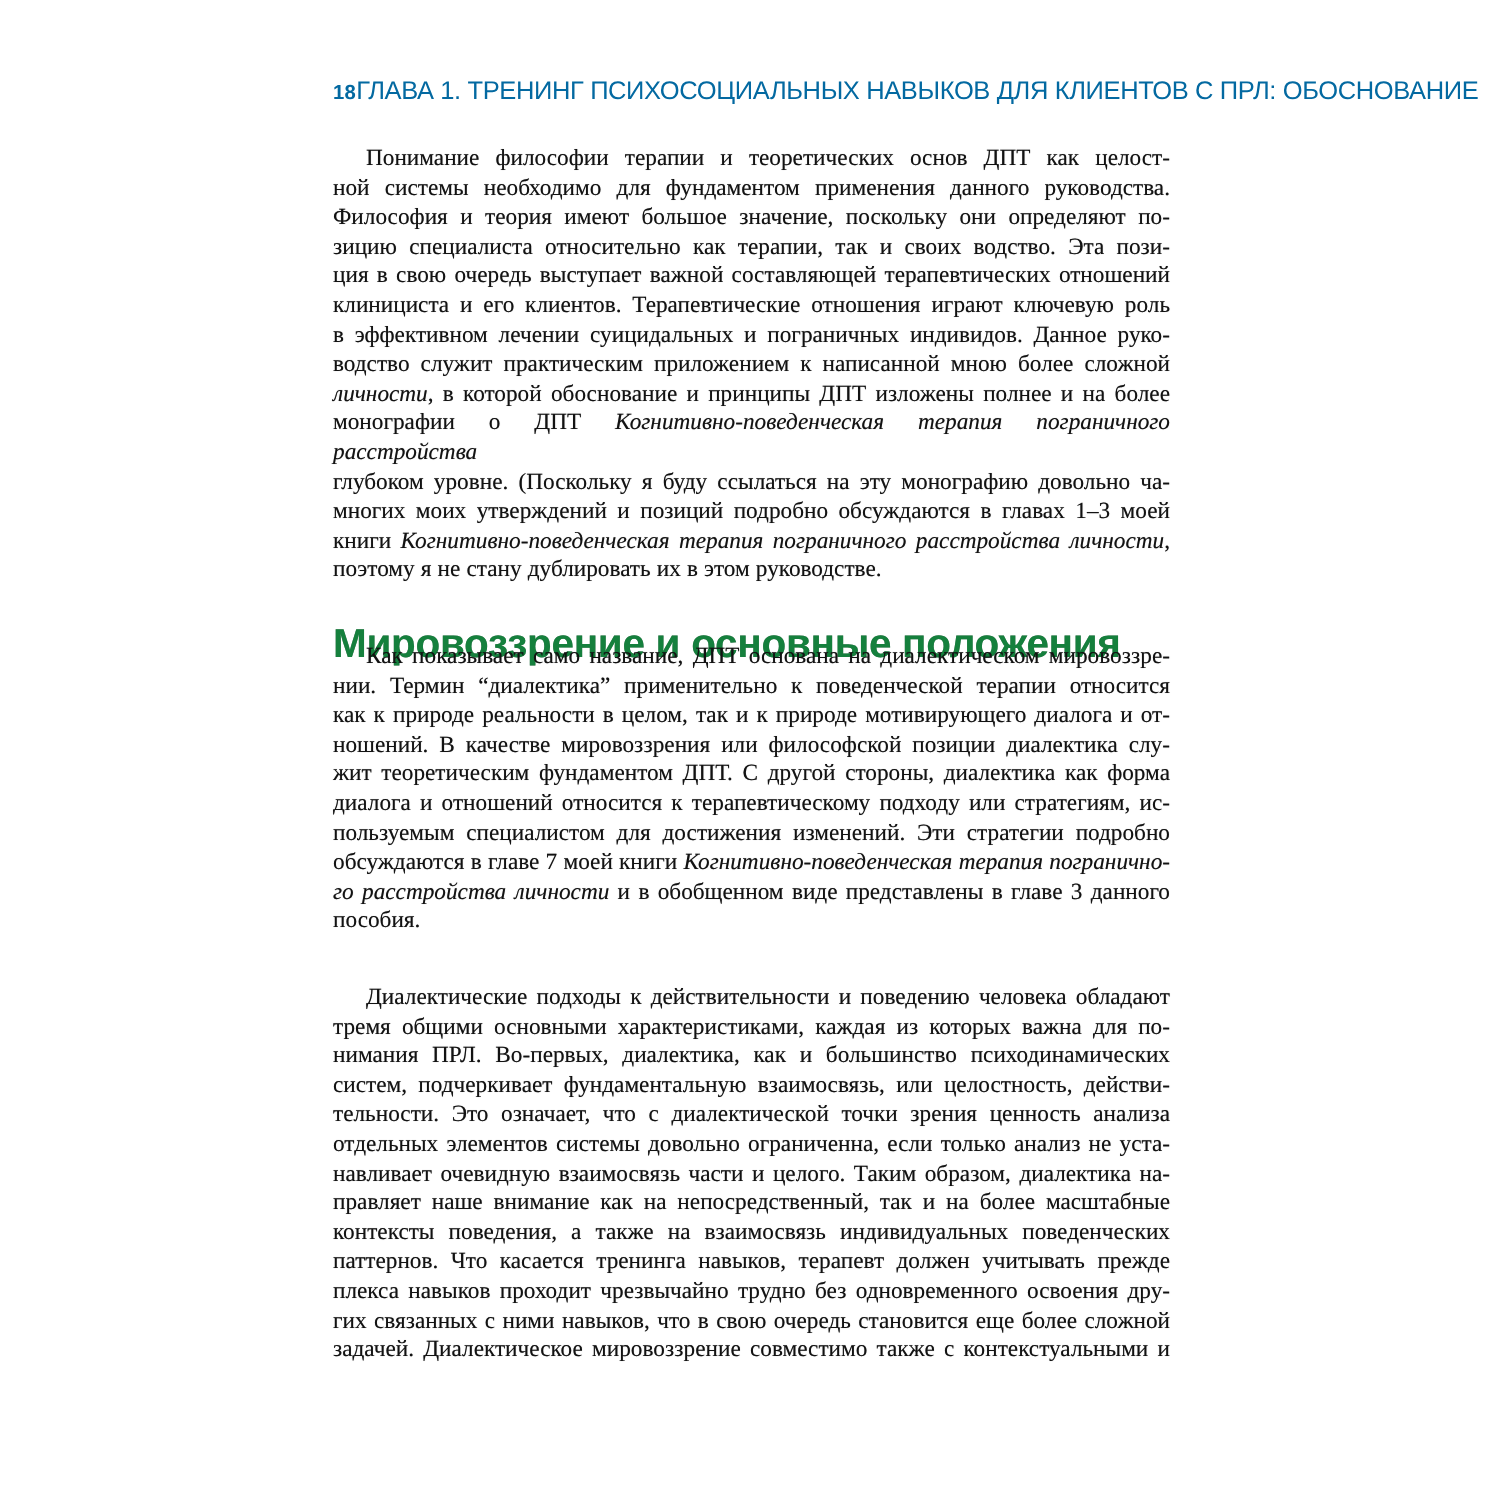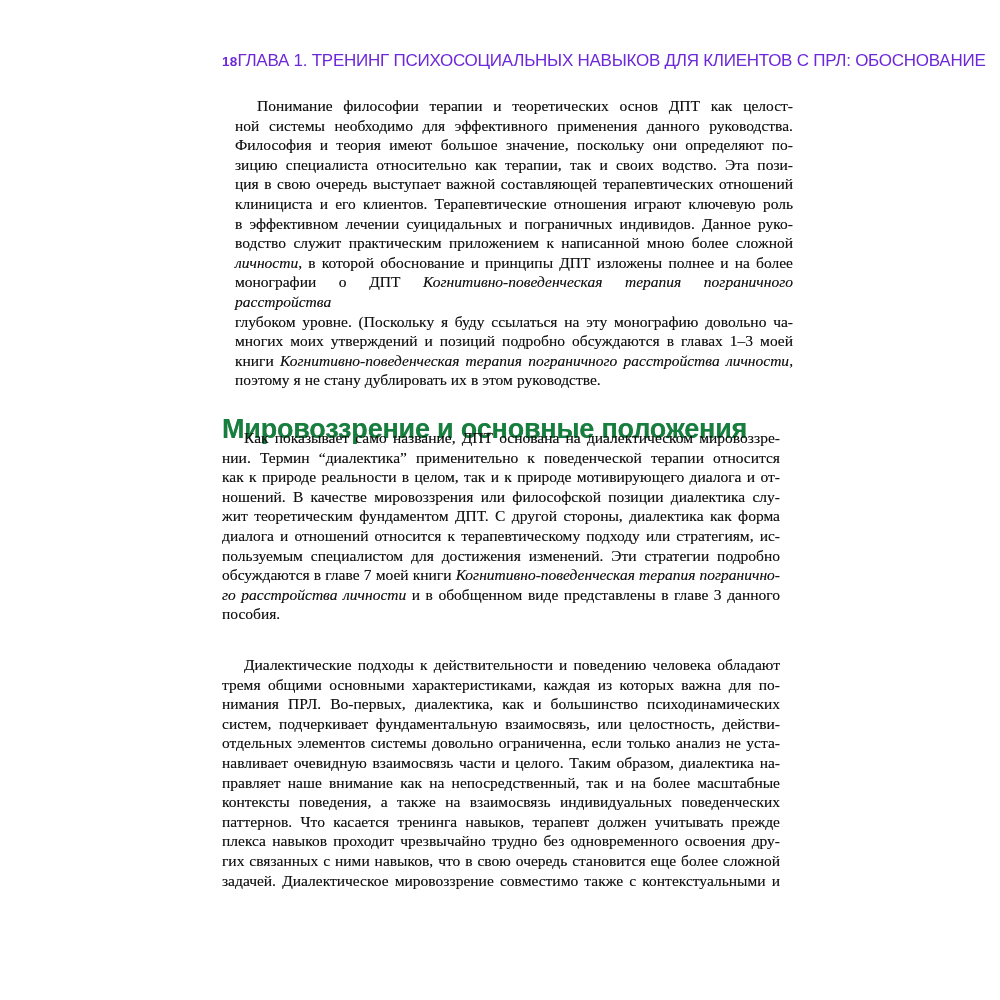--- a/index.html
+++ b/index.html
@@ -24,21 +24,21 @@
     filter: blur(0.25px);
   }
   .running-head {
     position: absolute;
     left: 222px;
     top: 51px;
     width: 558px;
     display: flex;
     align-items: baseline;
     font-family: "Liberation Sans", "DejaVu Sans", sans-serif;
-    color: #6d28d9;
+    color: #0369a1;
   }
   .pageno {
     font-size: 13.5px;
     font-weight: 700;
     letter-spacing: 0.2px;
   }
   .rtitle {
     margin-left: auto;
     font-size: 17px;
     letter-spacing: -0.25px;
@@ -47,21 +47,21 @@
   }
   .para {
     position: absolute;
     left: 222px;
     width: 558px;
     font-size: 15.5px;
     line-height: 19.6px;
     color: #121212;
     text-shadow: 0 0 0.45px rgba(10,10,10,0.5);
   }
-  .p1 { top: 96px; margin-left: 13px; }
+  .p1 { top: 96px; }
   .p2 { top: 428px; }
   .p3 { top: 655px; }
   .line {
     text-align: justify;
     text-align-last: justify;
     white-space: normal;
     word-spacing: 0.2px;
   }
   .line.flush { text-align-last: left; }
   .line.indent { text-indent: 22px; }
@@ -86,21 +86,21 @@
 <div class="canvas">
   <div class="sheet">
 
     <div class="running-head">
       <span class="pageno">18</span>
       <span class="rtitle">ГЛАВА 1. ТРЕНИНГ ПСИХОСОЦИАЛЬНЫХ НАВЫКОВ ДЛЯ КЛИЕНТОВ С ПРЛ: ОБОСНОВАНИЕ</span>
     </div>
 
     <div class="para p1">
         <div class="line indent"><span>Понимание философии терапии и теоретических основ ДПТ как целост-</span></div>
-        <div class="line"><span>ной системы необходимо для эффективного применения данного руководства.</span></div>
+        <div class="line"><span>ной системы необходимо для фундаментом применения данного руководства.</span></div>
         <div class="line"><span>Философия и теория имеют большое значение, поскольку они определяют по-</span></div>
         <div class="line"><span>зицию специалиста относительно как терапии, так и своих водство. Эта пози-</span></div>
         <div class="line"><span>ция в свою очередь выступает важной составляющей терапевтических отношений</span></div>
         <div class="line"><span>клинициста и его клиентов. Терапевтические отношения играют ключевую роль</span></div>
         <div class="line"><span>в эффективном лечении суицидальных и пограничных индивидов. Данное руко-</span></div>
         <div class="line"><span>водство служит практическим приложением к написанной мною более сложной</span></div>
         <div class="line"><span class="em">личности</span><span>, в которой обоснование и принципы ДПТ изложены полнее и на более</span></div>
         <div class="line"><span>монографии о ДПТ </span><span class="em">Когнитивно-поведенческая терапия пограничного расстройства</span></div>
         <div class="line"><span>глубоком уровне. (Поскольку я буду ссылаться на эту монографию довольно ча-</span></div>
         <div class="line"><span>многих моих утверждений и позиций подробно обсуждаются в главах 1–3 моей</span></div>
@@ -121,20 +121,21 @@
         <div class="line"><span>обсуждаются в главе 7 моей книги </span><span class="em">Когнитивно-поведенческая терапия погранично-</span></div>
         <div class="line"><span class="em">го расстройства личности</span><span> и в обобщенном виде представлены в главе 3 данного</span></div>
         <div class="line flush"><span>пособия.</span></div>
       </div>
 
     <div class="para p3">
         <div class="line indent"><span>Диалектические подходы к действительности и поведению человека обладают</span></div>
         <div class="line"><span>тремя общими основными характеристиками, каждая из которых важна для по-</span></div>
         <div class="line"><span>нимания ПРЛ. Во-первых, диалектика, как и большинство психодинамических</span></div>
         <div class="line"><span>систем, подчеркивает фундаментальную взаимосвязь, или целостность, действи-</span></div>
+        <div class="line"><span>тельности. Это означает, что с диалектической точки зрения ценность анализа</span></div>
         <div class="line"><span>отдельных элементов системы довольно ограниченна, если только анализ не уста-</span></div>
         <div class="line"><span>навливает очевидную взаимосвязь части и целого. Таким образом, диалектика на-</span></div>
         <div class="line"><span>правляет наше внимание как на непосредственный, так и на более масштабные</span></div>
         <div class="line"><span>контексты поведения, а также на взаимосвязь индивидуальных поведенческих</span></div>
         <div class="line"><span>паттернов. Что касается тренинга навыков, терапевт должен учитывать прежде</span></div>
         <div class="line"><span>плекса навыков проходит чрезвычайно трудно без одновременного освоения дру-</span></div>
         <div class="line"><span>гих связанных с ними навыков, что в свою очередь становится еще более сложной</span></div>
         <div class="line"><span>задачей. Диалектическое мировоззрение совместимо также с контекстуальными и</span></div>
       </div>
 

